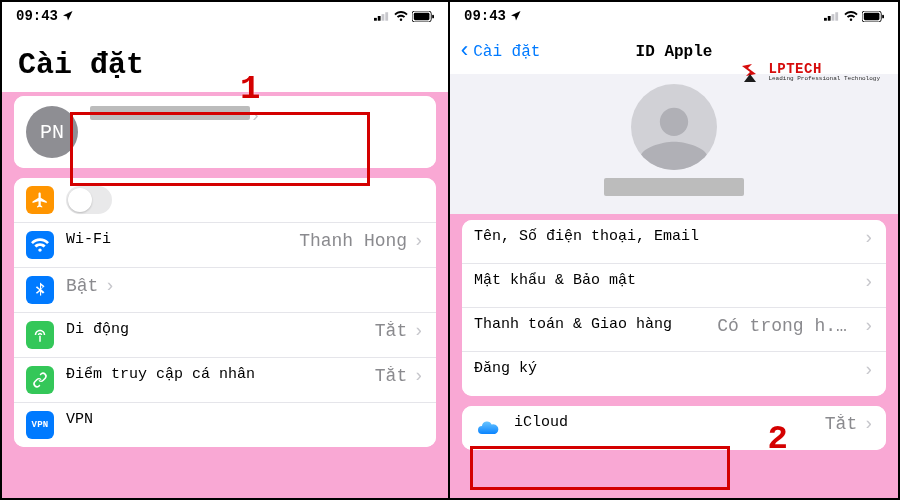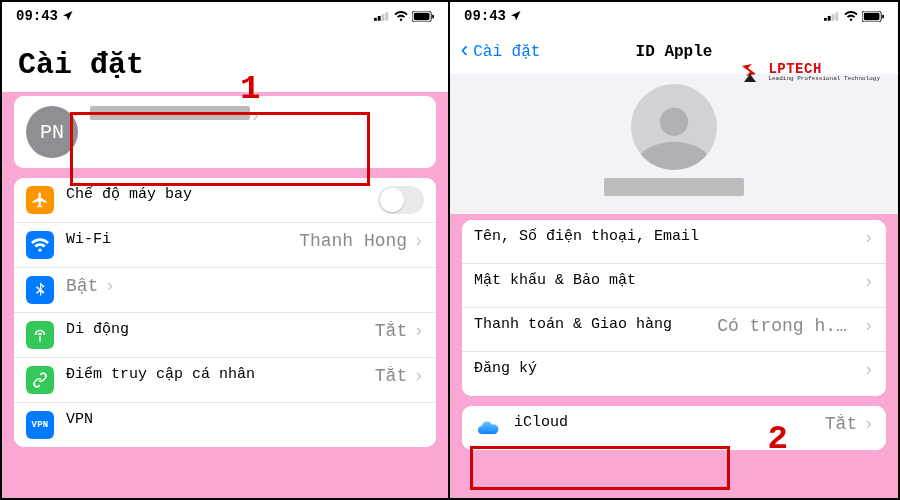--- a/index.html
+++ b/index.html
@@ -216,21 +216,20 @@
       </div>
     </div>
 
     <div class="group">
       <div class="row">
         <div class="icon c-orange">
           <svg width="18" height="18" viewBox="0 0 24 24">
               <path fill="#fff" d="M21 16v-2l-8-5V3.5c0-.8-.7-1.5-1.5-1.5S10 2.7 10 3.5V9l-8 5v2l8-2.5V19l-2 1.5V22l3.5-1 3.5 1v-1.5L13 19v-5.5l8 2.5z"></path>
             </svg>
         </div>
-        <span class="label">Chế độ máy bay</span>
         <div class="toggle"></div>
       </div>
       <div class="row">
         <div class="icon c-blue">
           <svg width="18" height="18" viewBox="0 0 16 12">
               <path d="M8 12c.8 0 1.5-.7 1.5-1.5S8.8 9 8 9s-1.5.7-1.5 1.5S7.2 12 8 12zM3 6.5C4.3 5.2 6.1 4.5 8 4.5s3.7.7 5 2l-1.7 1.7C10.4 7.3 9.2 6.8 8 6.8s-2.4.5-3.3 1.4L3 6.5zM0 3.5C2.1 1.3 5 0 8 0s5.9 1.3 8 3.5L14.3 5.2C12.6 3.5 10.4 2.5 8 2.5S3.4 3.5 1.7 5.2L0 3.5z" fill="#fff"></path>
             </svg>
         </div>
         <span class="label">Wi-Fi</span>
         <span class="value">Thanh Hong</span>

